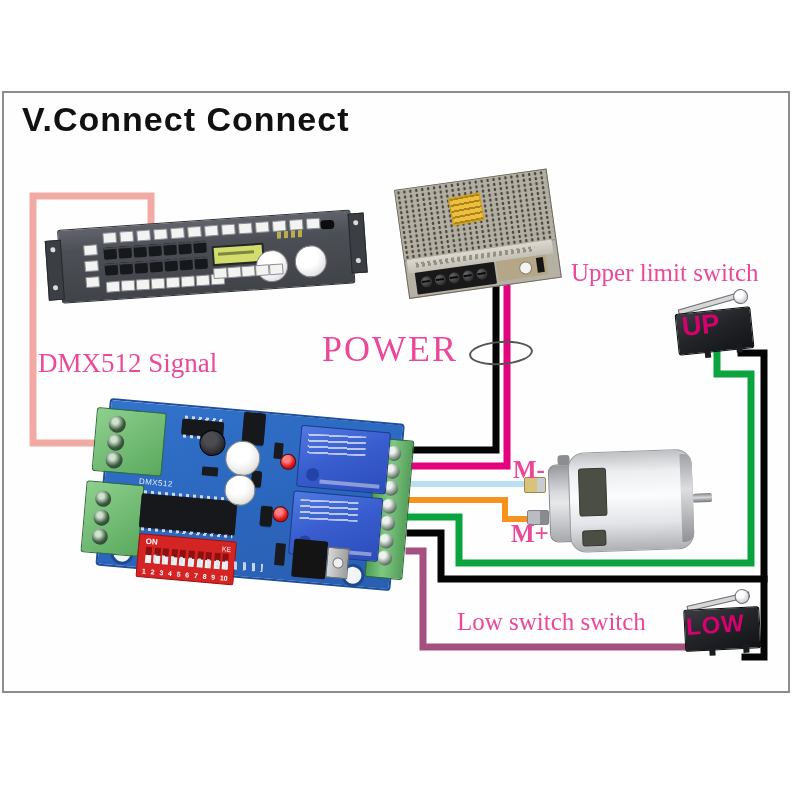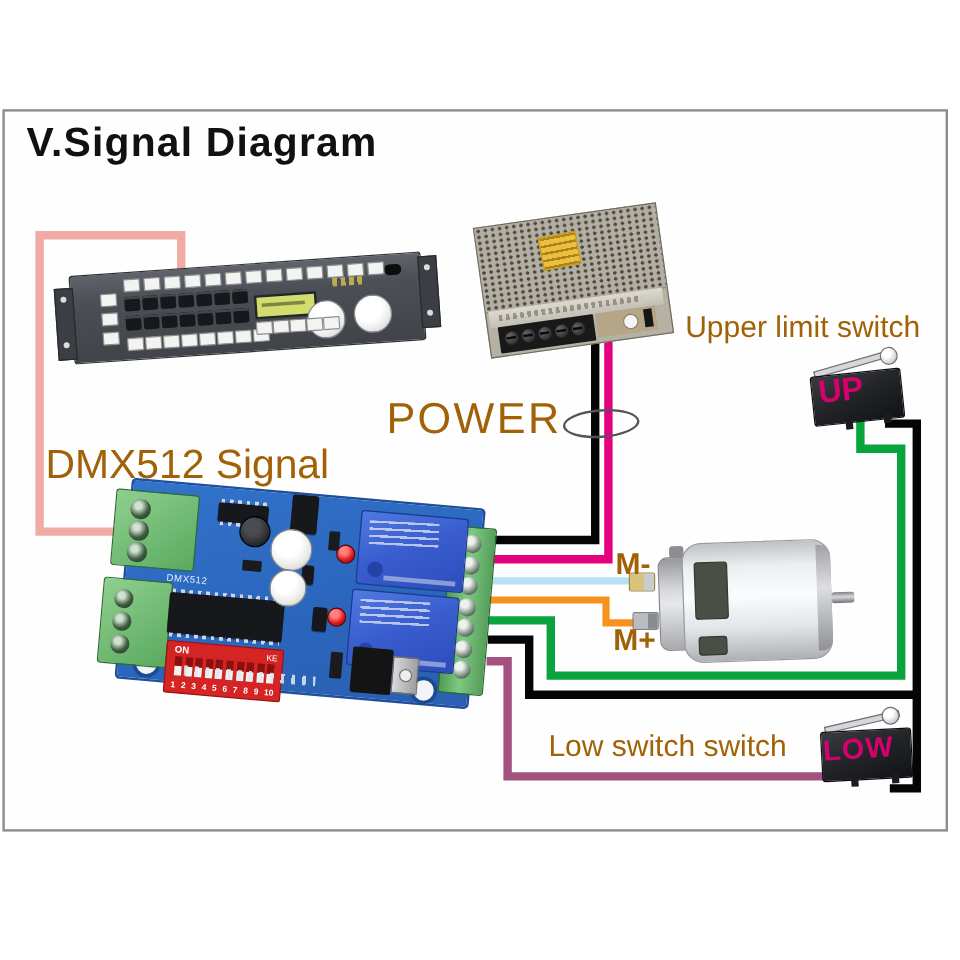--- a/index.html
+++ b/index.html
@@ -5,22 +5,22 @@
   html,body{margin:0;padding:0;background:#fff;}
   body{width:800px;height:800px;position:relative;overflow:hidden;
        font-family:"Liberation Sans",sans-serif;color:#111;}
   .abs{position:absolute;}
   
   #panel{left:2px;top:91px;width:784px;height:598px;border:2px solid #8d8d8d;background:#fefefe;}
   #title{left:22px;top:100px;font-size:34px;font-weight:bold;letter-spacing:1px;color:#111;}
   
   #wire-svg{left:0;top:0;z-index:1;}
   
-  .lbl{z-index:6;color:#a16207;white-space:nowrap;}
-  #lbl-dmx{left:38px;top:368px;font-size:34px;}
+  .lbl{z-index:6;color:#ec4899;white-space:nowrap;font-family:Liberation Serif, serif;}
+  #lbl-dmx{left:38px;top:348px;font-size:27px;}
   #lbl-power{left:322px;top:328px;font-size:36px;letter-spacing:2px;}
   #lbl-upper{left:571px;top:259px;font-size:25px;}
   #lbl-low{left:457px;top:608px;font-size:25px;}
   #lbl-mminus{left:513px;top:456px;font-size:25px;font-weight:bold;}
   #lbl-mplus{left:511px;top:520px;font-size:25px;font-weight:bold;}
   .badge{z-index:7;font-weight:bold;color:#d6006e;}
   #badge-up{left:682px;top:310px;font-size:27px;transform:rotate(-6deg);}
   #badge-low{left:686px;top:611px;font-size:24px;transform:rotate(-4deg);letter-spacing:1px;}
   
   #power-loop{left:469px;top:341px;width:60px;height:20px;border:2px solid #555;
@@ -166,21 +166,21 @@
     <polyline points="412,450 496,450 496,284" fill="none" stroke="#050505" stroke-width="7" stroke-linecap="square" stroke-linejoin="miter"></polyline>
     <polyline points="412,466 507,466 507,284" fill="none" stroke="#e4017e" stroke-width="7" stroke-linecap="square" stroke-linejoin="miter"></polyline>
     <polyline points="410,484 536,484" fill="none" stroke="#b9e0f2" stroke-width="6" stroke-linecap="square" stroke-linejoin="miter"></polyline>
     <polyline points="410,500 505,500 505,519 543,519" fill="none" stroke="#f6921e" stroke-width="6" stroke-linecap="square" stroke-linejoin="miter"></polyline>
     <polyline points="410,517 459,517 459,563 751,563 751,374 717,374 717,348" fill="none" stroke="#0aa43e" stroke-width="7" stroke-linecap="square" stroke-linejoin="miter"></polyline>
     <polyline points="410,533 441,533 441,579 764,579 764,353 741,353" fill="none" stroke="#050505" stroke-width="7" stroke-linecap="square" stroke-linejoin="miter"></polyline>
     <polyline points="764,579 764,657 745,657" fill="none" stroke="#050505" stroke-width="7" stroke-linecap="square" stroke-linejoin="miter"></polyline>
     <polyline points="409,551 423,551 423,647 712,647" fill="none" stroke="#a4517f" stroke-width="7" stroke-linecap="square" stroke-linejoin="miter"></polyline>
   </svg>
 
-<div class="abs" id="title">V.Signal Diagram</div>
+<div class="abs" id="title">V.Connect Connect</div>
 
 <div class="abs" id="console">
   <div class="ear" id="ear-l">
     <span class="hole" style="top:6px"></span>
     <span class="hole" style="top:44px"></span>
   </div>
   <div class="ear" id="ear-r">
     <span class="hole" style="top:6px"></span>
     <span class="hole" style="top:44px"></span>
   </div>

